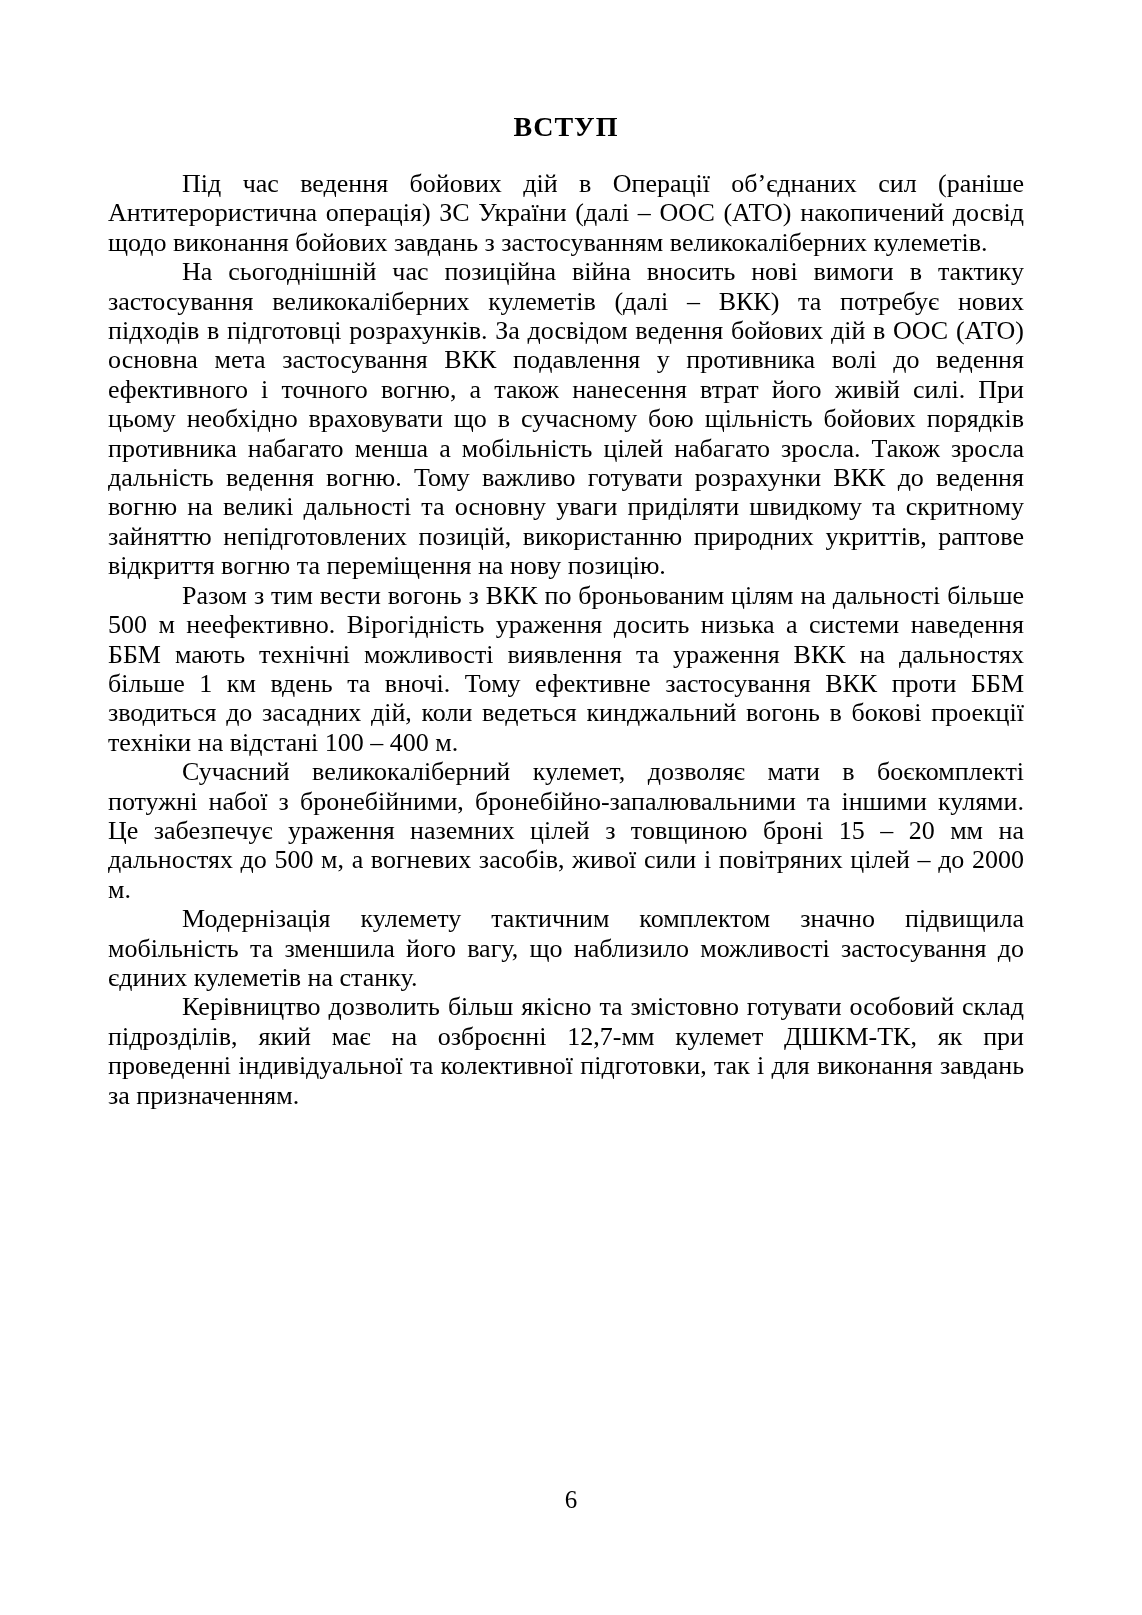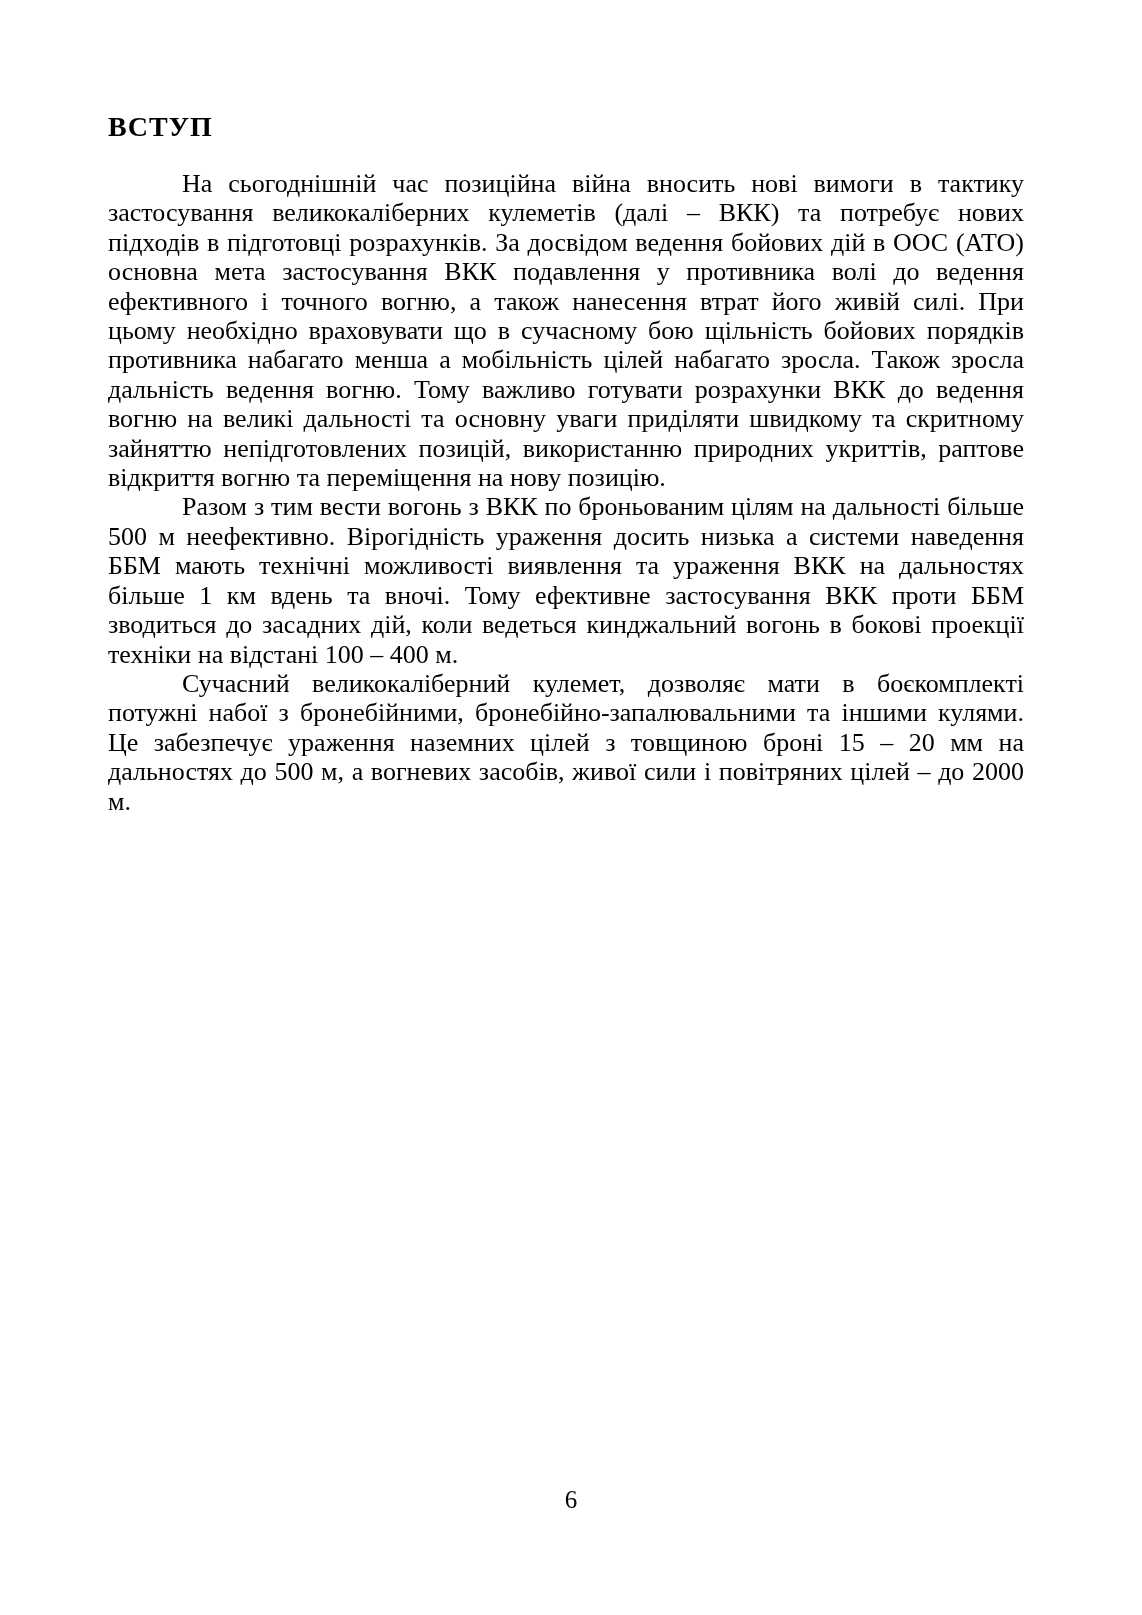--- a/index.html
+++ b/index.html
@@ -15,21 +15,21 @@
     color: #000000;
     font-family: "Liberation Serif", "DejaVu Serif", serif;
     overflow: hidden;
   }
   .doc-title {
     position: absolute;
     top: 111px;
     left: 108px;
     width: 916px;
     margin: 0;
-    text-align: left;
+    text-align: center;
     font-size: 28px;
     font-weight: bold;
     letter-spacing: 1px;
     color: #000000;
   }
   .doc-body {
     position: absolute;
     top: 169px;
     left: 108px;
     width: 916px;
@@ -55,20 +55,23 @@
   }
 </style>
 </head>
 <body>
 
 <div class="page">
 
   <h1 class="doc-title">ВСТУП</h1>
 
   <div class="doc-body">
+    <p>Під час ведення бойових дій в Операції об’єднаних сил (раніше Антитерористична операція) ЗС України (далі – ООС (АТО) накопичений досвід щодо виконання бойових завдань з застосуванням великокаліберних кулеметів.</p>
     <p>На сьогоднішній час позиційна війна вносить нові вимоги в тактику застосування великокаліберних кулеметів (далі – ВКК) та потребує нових підходів в підготовці розрахунків. За досвідом ведення бойових дій в ООС (АТО) основна мета застосування ВКК подавлення у противника волі до ведення ефективного і точного вогню, а також нанесення втрат його живій силі. При цьому необхідно враховувати що в сучасному бою щільність бойових порядків противника набагато менша а мобільність цілей набагато зросла. Також зросла дальність ведення вогню. Тому важливо готувати розрахунки ВКК до ведення вогню на великі дальності та основну уваги приділяти швидкому та скритному зайняттю непідготовлених позицій, використанню природних укриттів, раптове відкриття вогню та переміщення на нову позицію.</p>
     <p>Разом з тим вести вогонь з ВКК по броньованим цілям на дальності більше 500 м неефективно. Вірогідність ураження досить низька а системи наведення ББМ мають технічні можливості виявлення та ураження ВКК на дальностях більше 1 км вдень та вночі. Тому ефективне застосування ВКК проти ББМ зводиться до засадних дій, коли ведеться кинджальний вогонь в бокові проекції техніки на відстані 100 – 400 м.</p>
     <p>Сучасний великокаліберний кулемет, дозволяє мати в боєкомплекті потужні набої з бронебійними, бронебійно-запалювальними та іншими кулями. Це забезпечує ураження наземних цілей з товщиною броні 15 – 20 мм на дальностях до 500 м, а вогневих засобів, живої сили і повітряних цілей – до 2000 м.</p>
+    <p>Модернізація кулемету тактичним комплектом значно підвищила мобільність та зменшила його вагу, що наблизило можливості застосування до єдиних кулеметів на станку.</p>
+    <p>Керівництво дозволить більш якісно та змістовно готувати особовий склад підрозділів, який має на озброєнні 12,7-мм кулемет ДШКМ-ТК, як при проведенні індивідуальної та колективної підготовки, так і для виконання завдань за призначенням.</p>
   </div>
 
   <div class="page-number">6</div>
 
 </div>
 
 </body></html>

